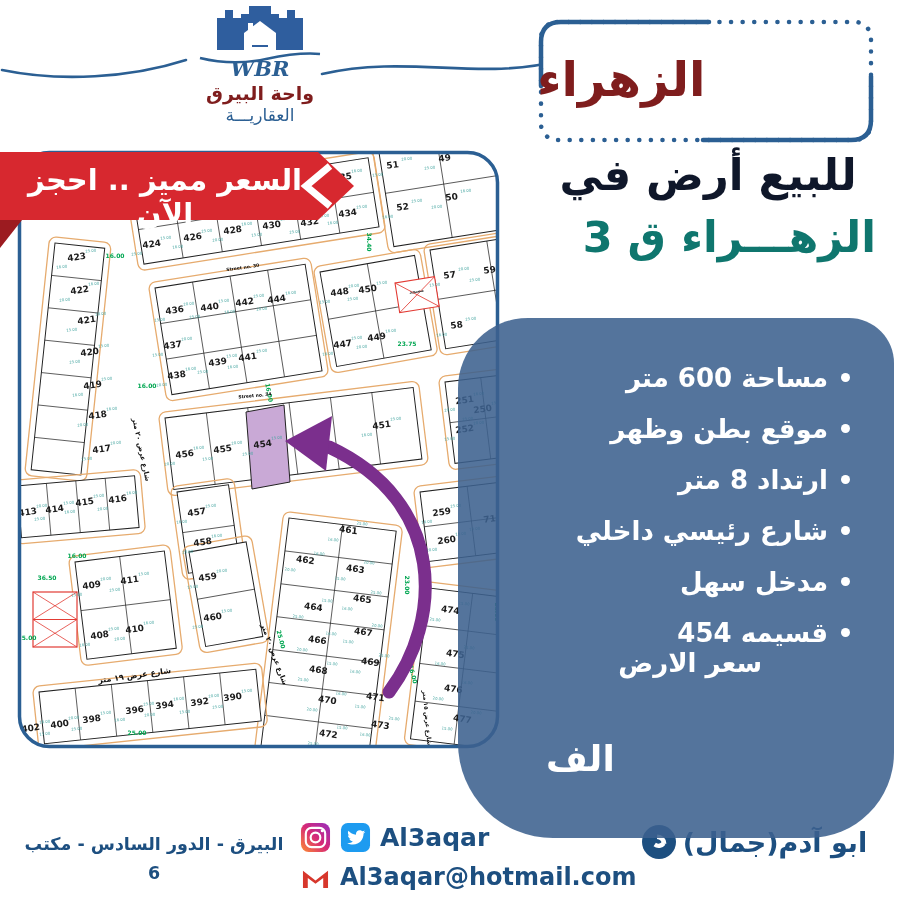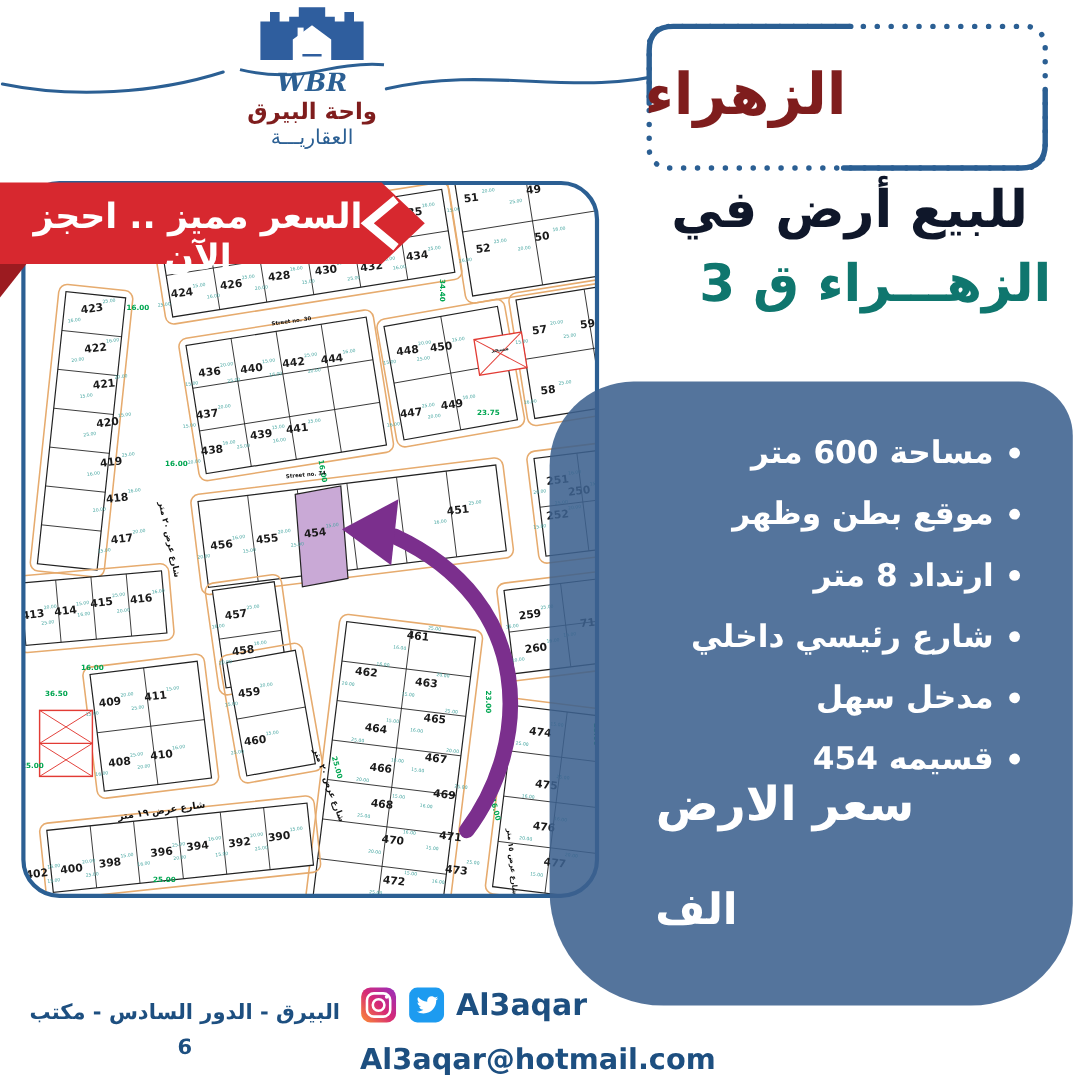--- a/index.html
+++ b/index.html
@@ -28,21 +28,21 @@
   
   .map-wrap{position:absolute;left:17px;top:150px;width:483px;height:600px;z-index:1;}
   
   .panel{position:absolute;left:446px;top:318px;width:436px;height:520px;z-index:5;
          background:rgba(60,97,142,0.88);border-radius:70px 45px 85px 95px;margin-left:12px;}
   .features{list-style:none;margin:34px 42px 0 0;padding:0;direction:rtl;color:#fff;}
   .features li{position:relative;padding-right:24px;height:51px;font-size:26px;font-weight:bold;
          display:flex;align-items:center;}
   .features li::before{content:"";position:absolute;right:2px;top:21px;width:9px;height:9px;
          border-radius:50%;background:#fff;}
-  .price-label{position:absolute;top:330px;right:132px;font-size:39px;font-weight:bold;color:#fff;direction:rtl;}
+  .price-label{position:absolute;top:330px;right:132px;font-size:26px;font-weight:bold;color:#fff;direction:rtl;}
   .price-value{position:absolute;top:346px;right:158px;font-size:80px;font-weight:bold;color:#fff;line-height:1;}
   .price-unit{position:absolute;top:420px;left:88px;font-size:36px;font-weight:bold;color:#fff;direction:rtl;}
   
   .addr{position:absolute;left:18px;top:830px;width:272px;text-align:center;direction:rtl;
         font-size:17.5px;font-weight:bold;color:#1d4f80;line-height:29px;}
   .social{position:absolute;left:300px;top:820px;}
   .social-row{display:flex;align-items:center;gap:9px;height:34px;}
   .handle{font-size:25px;font-weight:bold;color:#1d4f80;}
   .email{font-size:24px;font-weight:bold;color:#1d4f80;}
   .contact{position:absolute;left:628px;top:824px;width:252px;direction:rtl;}
@@ -526,22 +526,30 @@
       <rect x="6" y="6" width="20" height="20" rx="6" fill="none" stroke="#fff" stroke-width="2.2"></rect>
       <circle cx="16" cy="16" r="5" fill="none" stroke="#fff" stroke-width="2.2"></circle>
       <circle cx="23" cy="9" r="1.6" fill="#fff"></circle>
     </svg>
     <svg width="31" height="31" viewBox="0 0 32 32">
       <rect x="1" y="1" width="30" height="30" rx="7" fill="#1d9bf0"></rect>
       <path fill="#fff" d="M26,10.2c-0.7,0.3-1.4,0.5-2.2,0.6c0.8-0.5,1.4-1.2,1.7-2.1c-0.7,0.4-1.6,0.8-2.4,0.9 c-0.7-0.7-1.7-1.2-2.8-1.2c-2.1,0-3.8,1.7-3.8,3.8c0,0.3,0,0.6,0.1,0.9c-3.2-0.2-6-1.7-7.9-4c-0.3,0.6-0.5,1.2-0.5,1.9 c0,1.3,0.7,2.5,1.7,3.2c-0.6,0-1.2-0.2-1.7-0.5v0c0,1.9,1.3,3.4,3.1,3.7c-0.3,0.1-0.7,0.1-1,0.1c-0.2,0-0.5,0-0.7-0.1 c0.5,1.5,1.9,2.6,3.6,2.7c-1.3,1-3,1.6-4.8,1.6c-0.3,0-0.6,0-0.9-0.1c1.7,1.1,3.7,1.7,5.9,1.7c7,0,10.9-5.8,10.9-10.9 c0-0.2,0-0.3,0-0.5C24.9,11.6,25.5,10.9,26,10.2z"></path>
     </svg>
     <span class="handle">Al3aqar</span>
   </div>
-  <div class="social-row" style="margin-top:6px;flex-direction:column;">
+  <div class="social-row" style="margin-top:6px;">
     <svg width="31" height="27" viewBox="0 0 32 28">
       <path fill="#d7372c" d="M3,25 V7 l13,10 L29,7 v18 h-5 V14.5 L16,20.5 L8,14.5 V25 Z"></path>
     </svg>
     <span class="email">Al3aqar@hotmail.com</span>
   </div>
 </div>
 
 <div class="contact">
+  <div class="contact-row">
+    <span class="cname">ابو آدم(جمال)</span>
+    <svg width="36" height="36" viewBox="0 0 36 36">
+      <circle cx="18" cy="18" r="17" fill="#1d4f80"></circle>
+      <path fill="#fff" transform="rotate(45 18 18)" d="M11.5,14 a9,9 0 0 1 13,0 l-3,3.4 a5.5,5.5 0 0 0 -7,0 z"></path>
+      <path fill="#fff" transform="rotate(-8 18 18)" d="M12,21.5 a8.5,8.5 0 0 0 12,0 l-2.8,-3.2 a5,5 0 0 1 -6.4,0 z"></path>
+    </svg>
+  </div>
 </div>
 
 </body></html>

